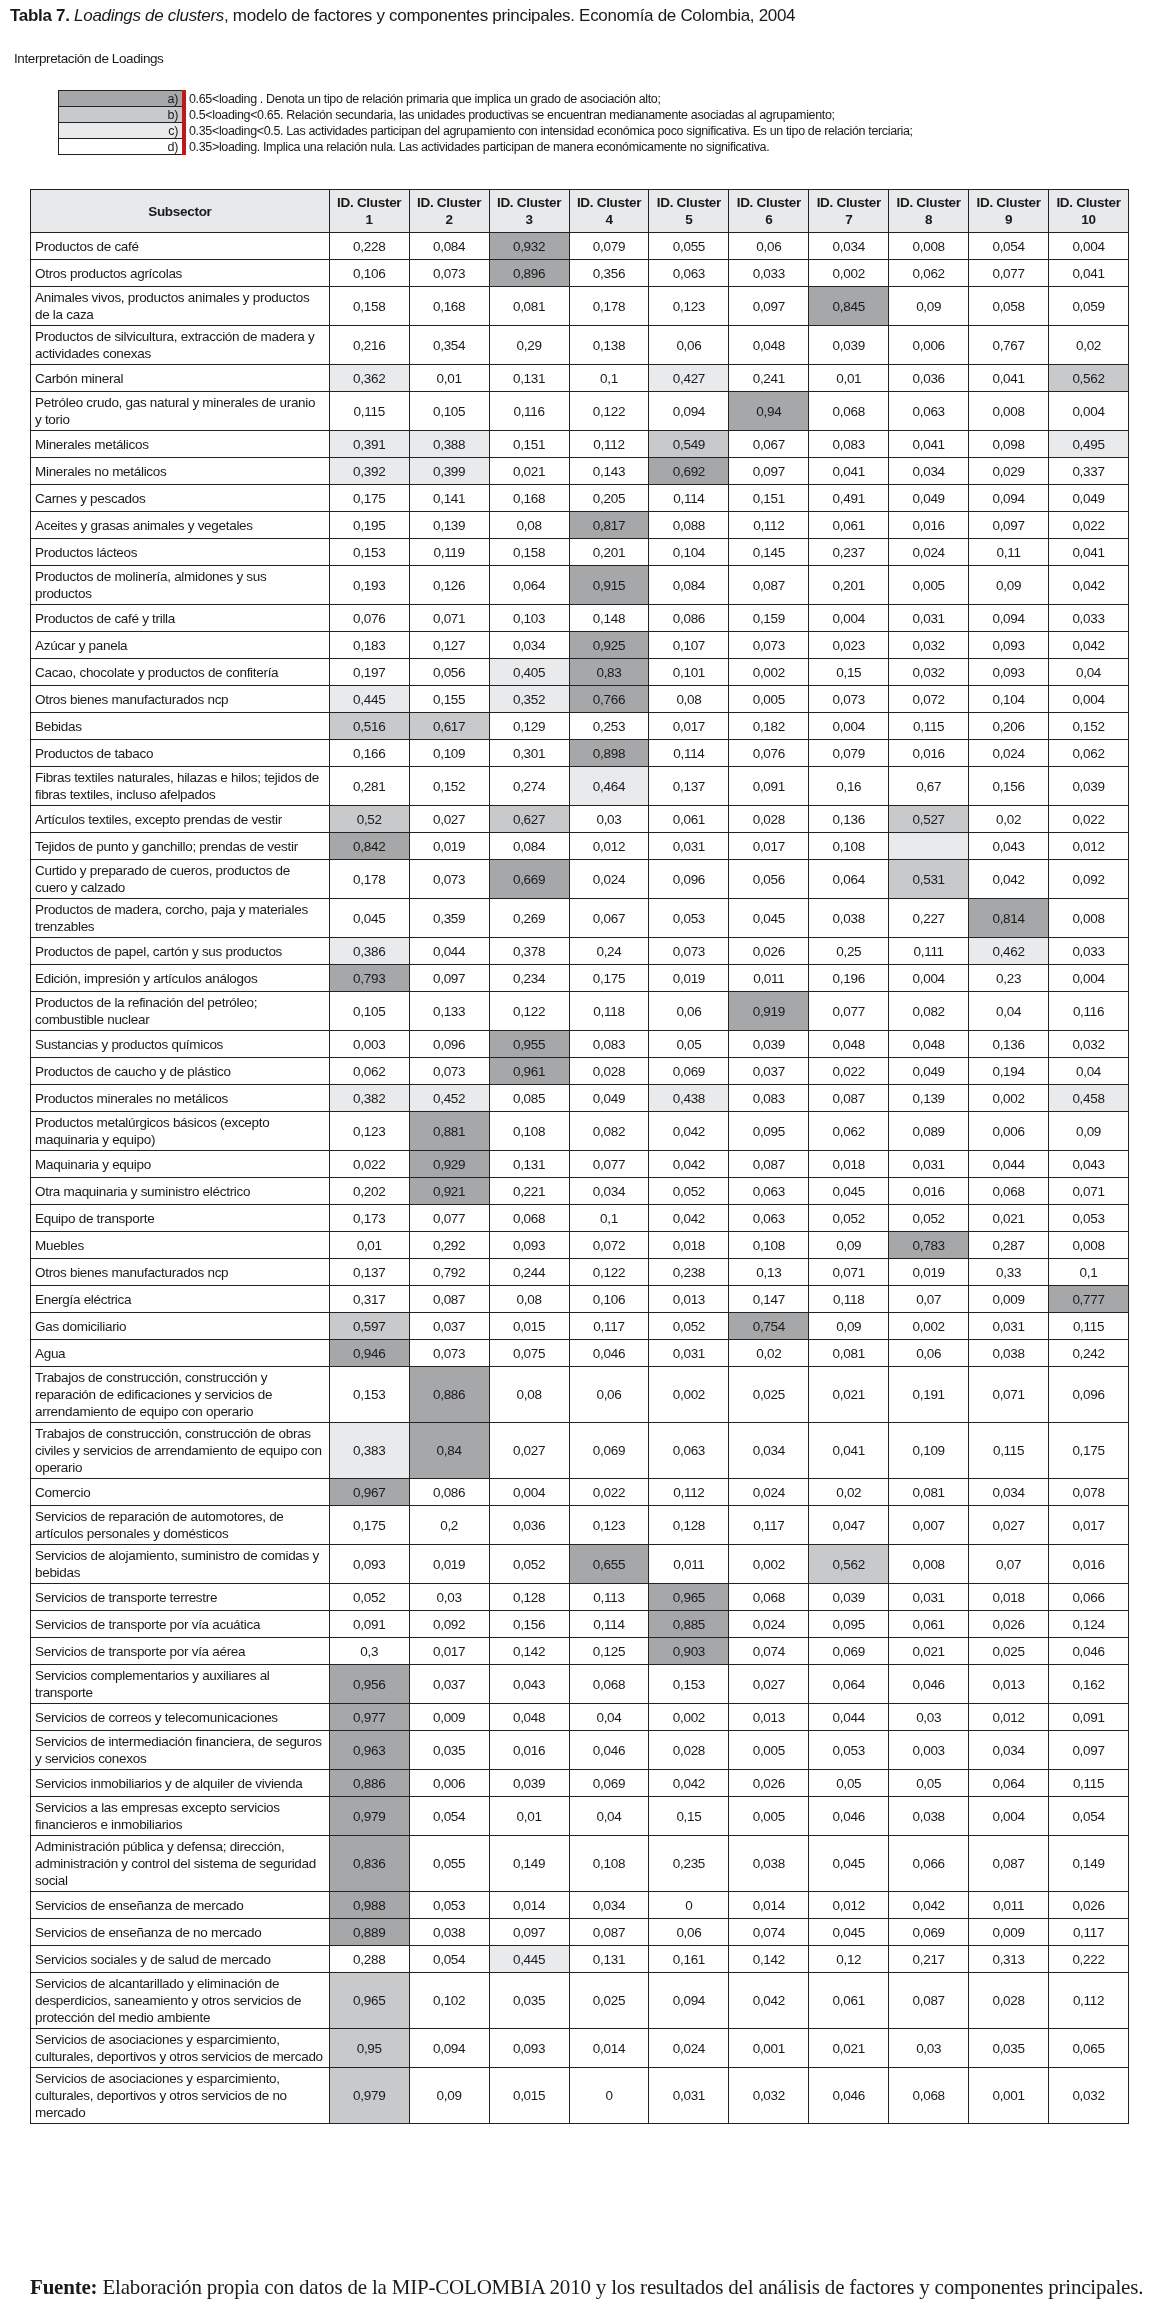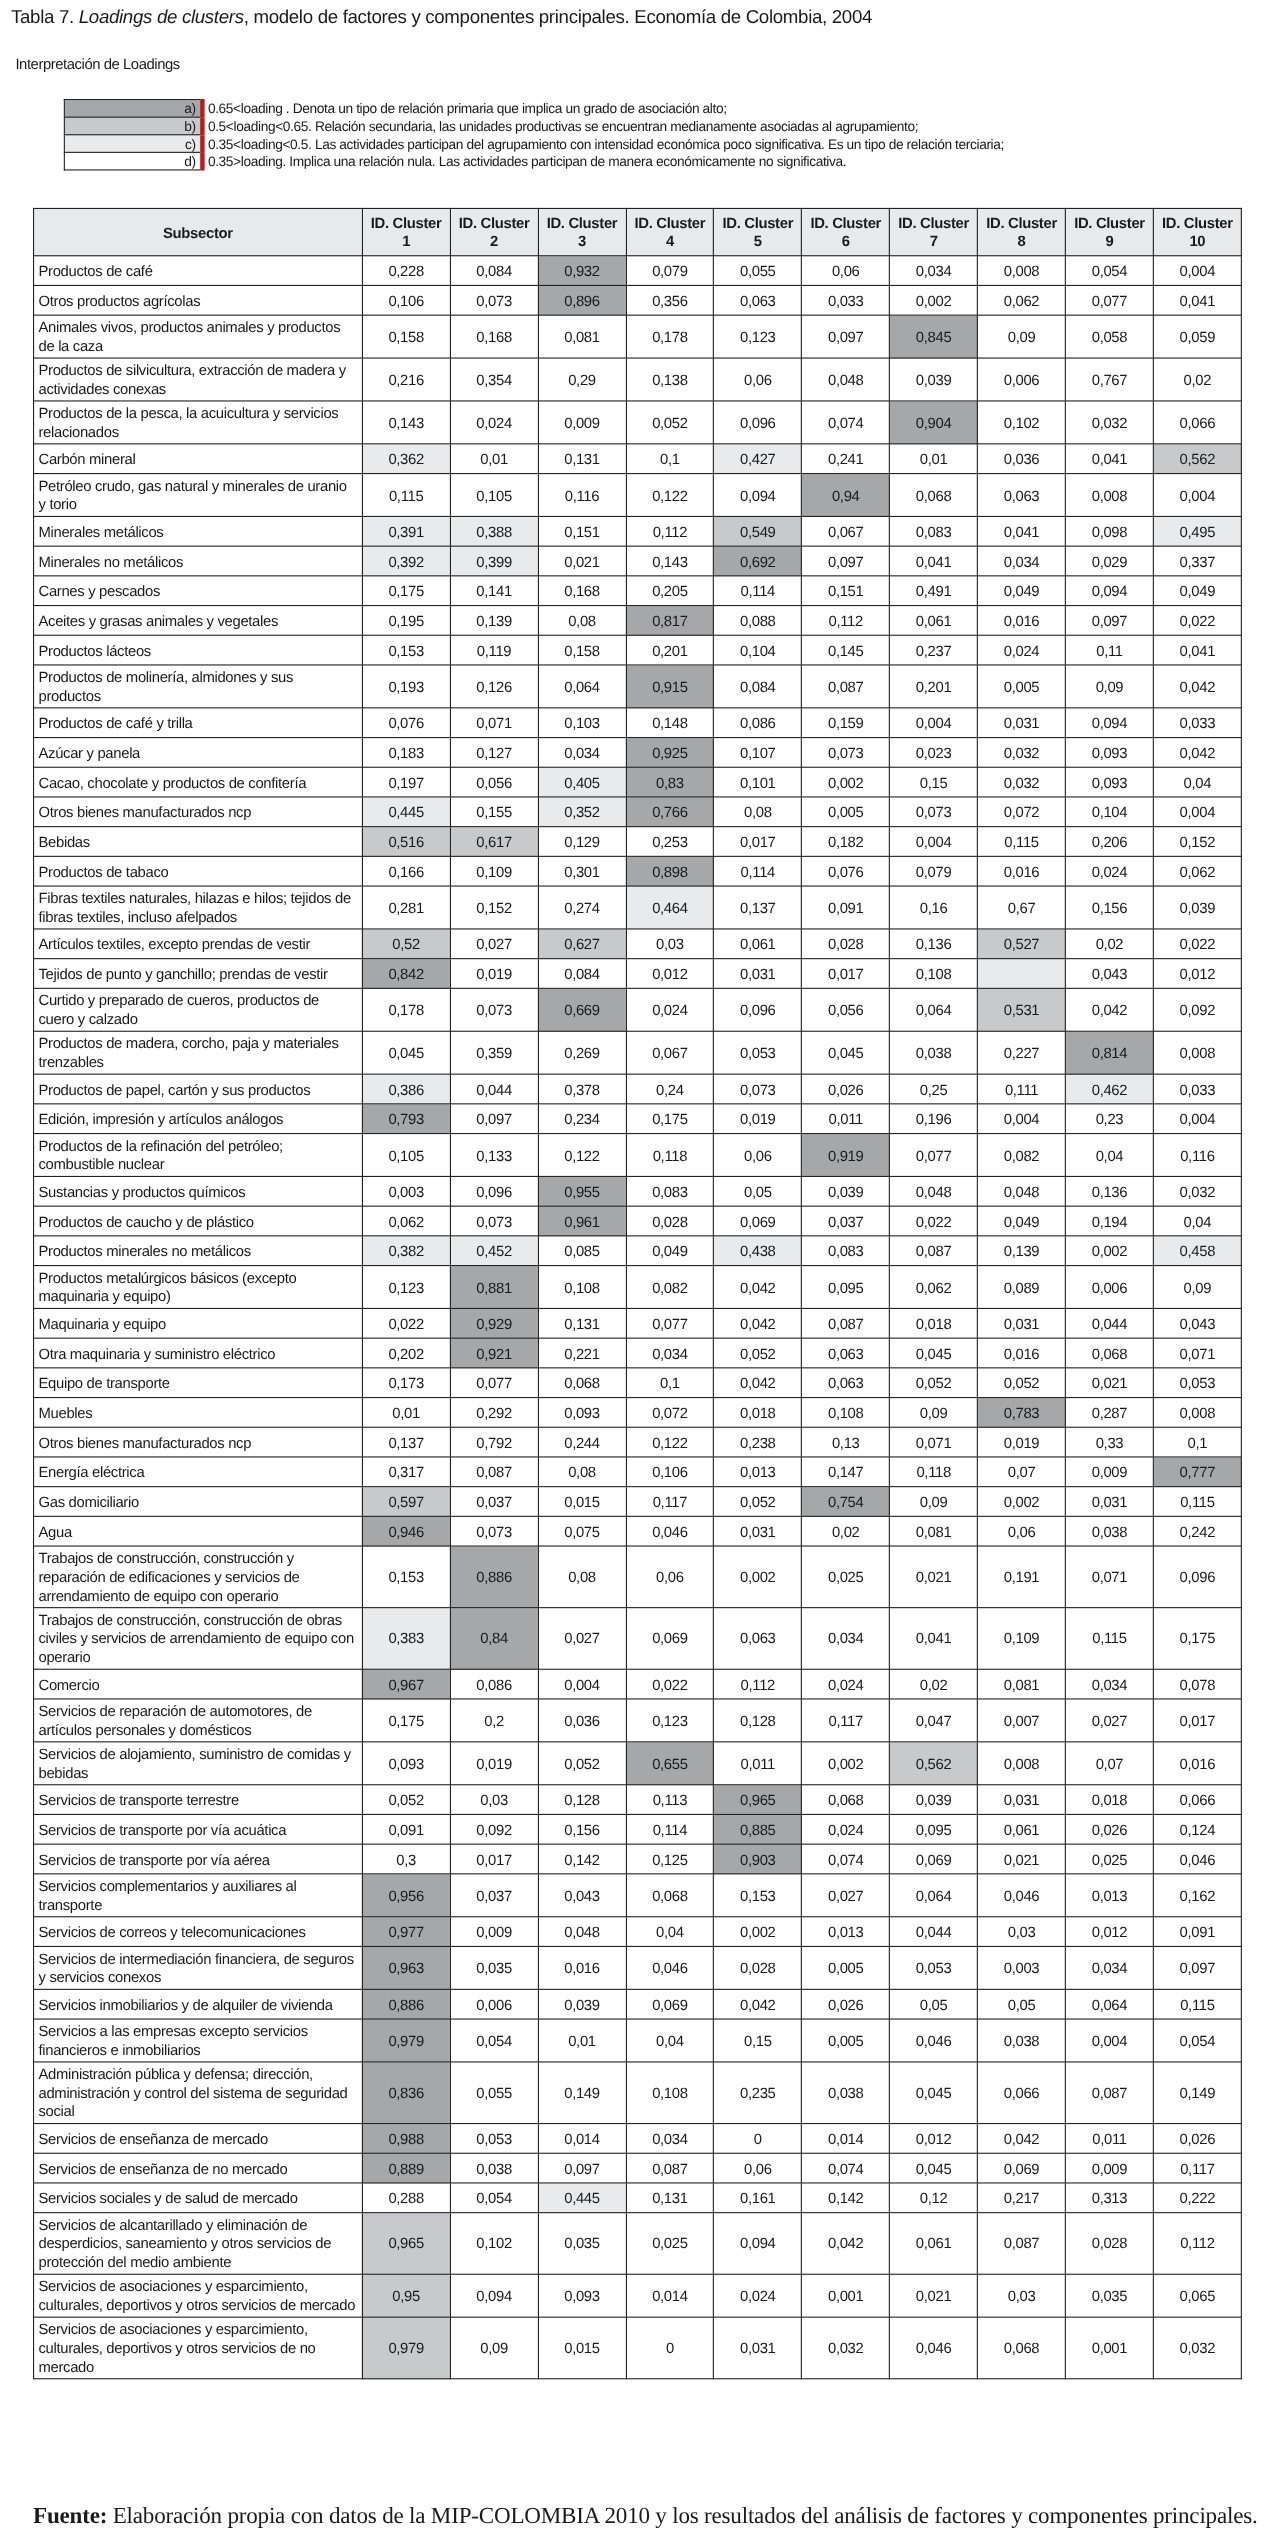--- a/index.html
+++ b/index.html
@@ -1,19 +1,19 @@
 <!DOCTYPE html>
 <html><head>
 <meta charset="utf-8">
 <style>
   html, body { margin: 0; padding: 0; background: #ffffff; }
   body { width: 1156px; height: 2314px; position: relative; overflow: hidden;
          font-family: "Liberation Sans", sans-serif; color: #1a1a1a; }
   .title { position: absolute; left: 10px; top: 6px; font-size: 17px; letter-spacing: -0.3px; white-space: nowrap; }
-  .title b { font-weight: normal; }
+  .title b { font-weight: bold; }
   .title i { font-style: italic; }
   .subhead { position: absolute; left: 14px; top: 51px; font-size: 13.5px; letter-spacing: -0.4px; }
   .legend { position: absolute; left: 58px; top: 90px; border-collapse: collapse; }
   .legend td { font-size: 12.5px; height: 15px; padding: 0 3px; letter-spacing: -0.35px; white-space: nowrap; }
   .legend td.key { width: 116px; text-align: right; border: 1px solid #222; padding-right: 4px; }
   .legend td.desc { border-left: 4px solid #b91c1c; }
   .sh-a { background: #a6a7a9; }
   .sh-b { background: #c8c9cb; }
   .sh-c { background: #e9eaec; }
   .sh-- { background: #ffffff; }
@@ -121,33 +121,20 @@
         <td class="sh--">0,29</td>
         <td class="sh--">0,138</td>
         <td class="sh--">0,06</td>
         <td class="sh--">0,048</td>
         <td class="sh--">0,039</td>
         <td class="sh--">0,006</td>
         <td class="sh--">0,767</td>
         <td class="sh--">0,02</td>
       </tr>
       <tr>
-        <td class="label">Productos de la pesca, la acuicultura y servicios relacionados</td>
-        <td class="sh--">0,143</td>
-        <td class="sh--">0,024</td>
-        <td class="sh--">0,009</td>
-        <td class="sh--">0,052</td>
-        <td class="sh--">0,096</td>
-        <td class="sh--">0,074</td>
-        <td class="sh-a">0,904</td>
-        <td class="sh--">0,102</td>
-        <td class="sh--">0,032</td>
-        <td class="sh--">0,066</td>
-      </tr>
-      <tr>
         <td class="label">Carbón mineral</td>
         <td class="sh-c">0,362</td>
         <td class="sh--">0,01</td>
         <td class="sh--">0,131</td>
         <td class="sh--">0,1</td>
         <td class="sh-c">0,427</td>
         <td class="sh--">0,241</td>
         <td class="sh--">0,01</td>
         <td class="sh--">0,036</td>
         <td class="sh--">0,041</td>

